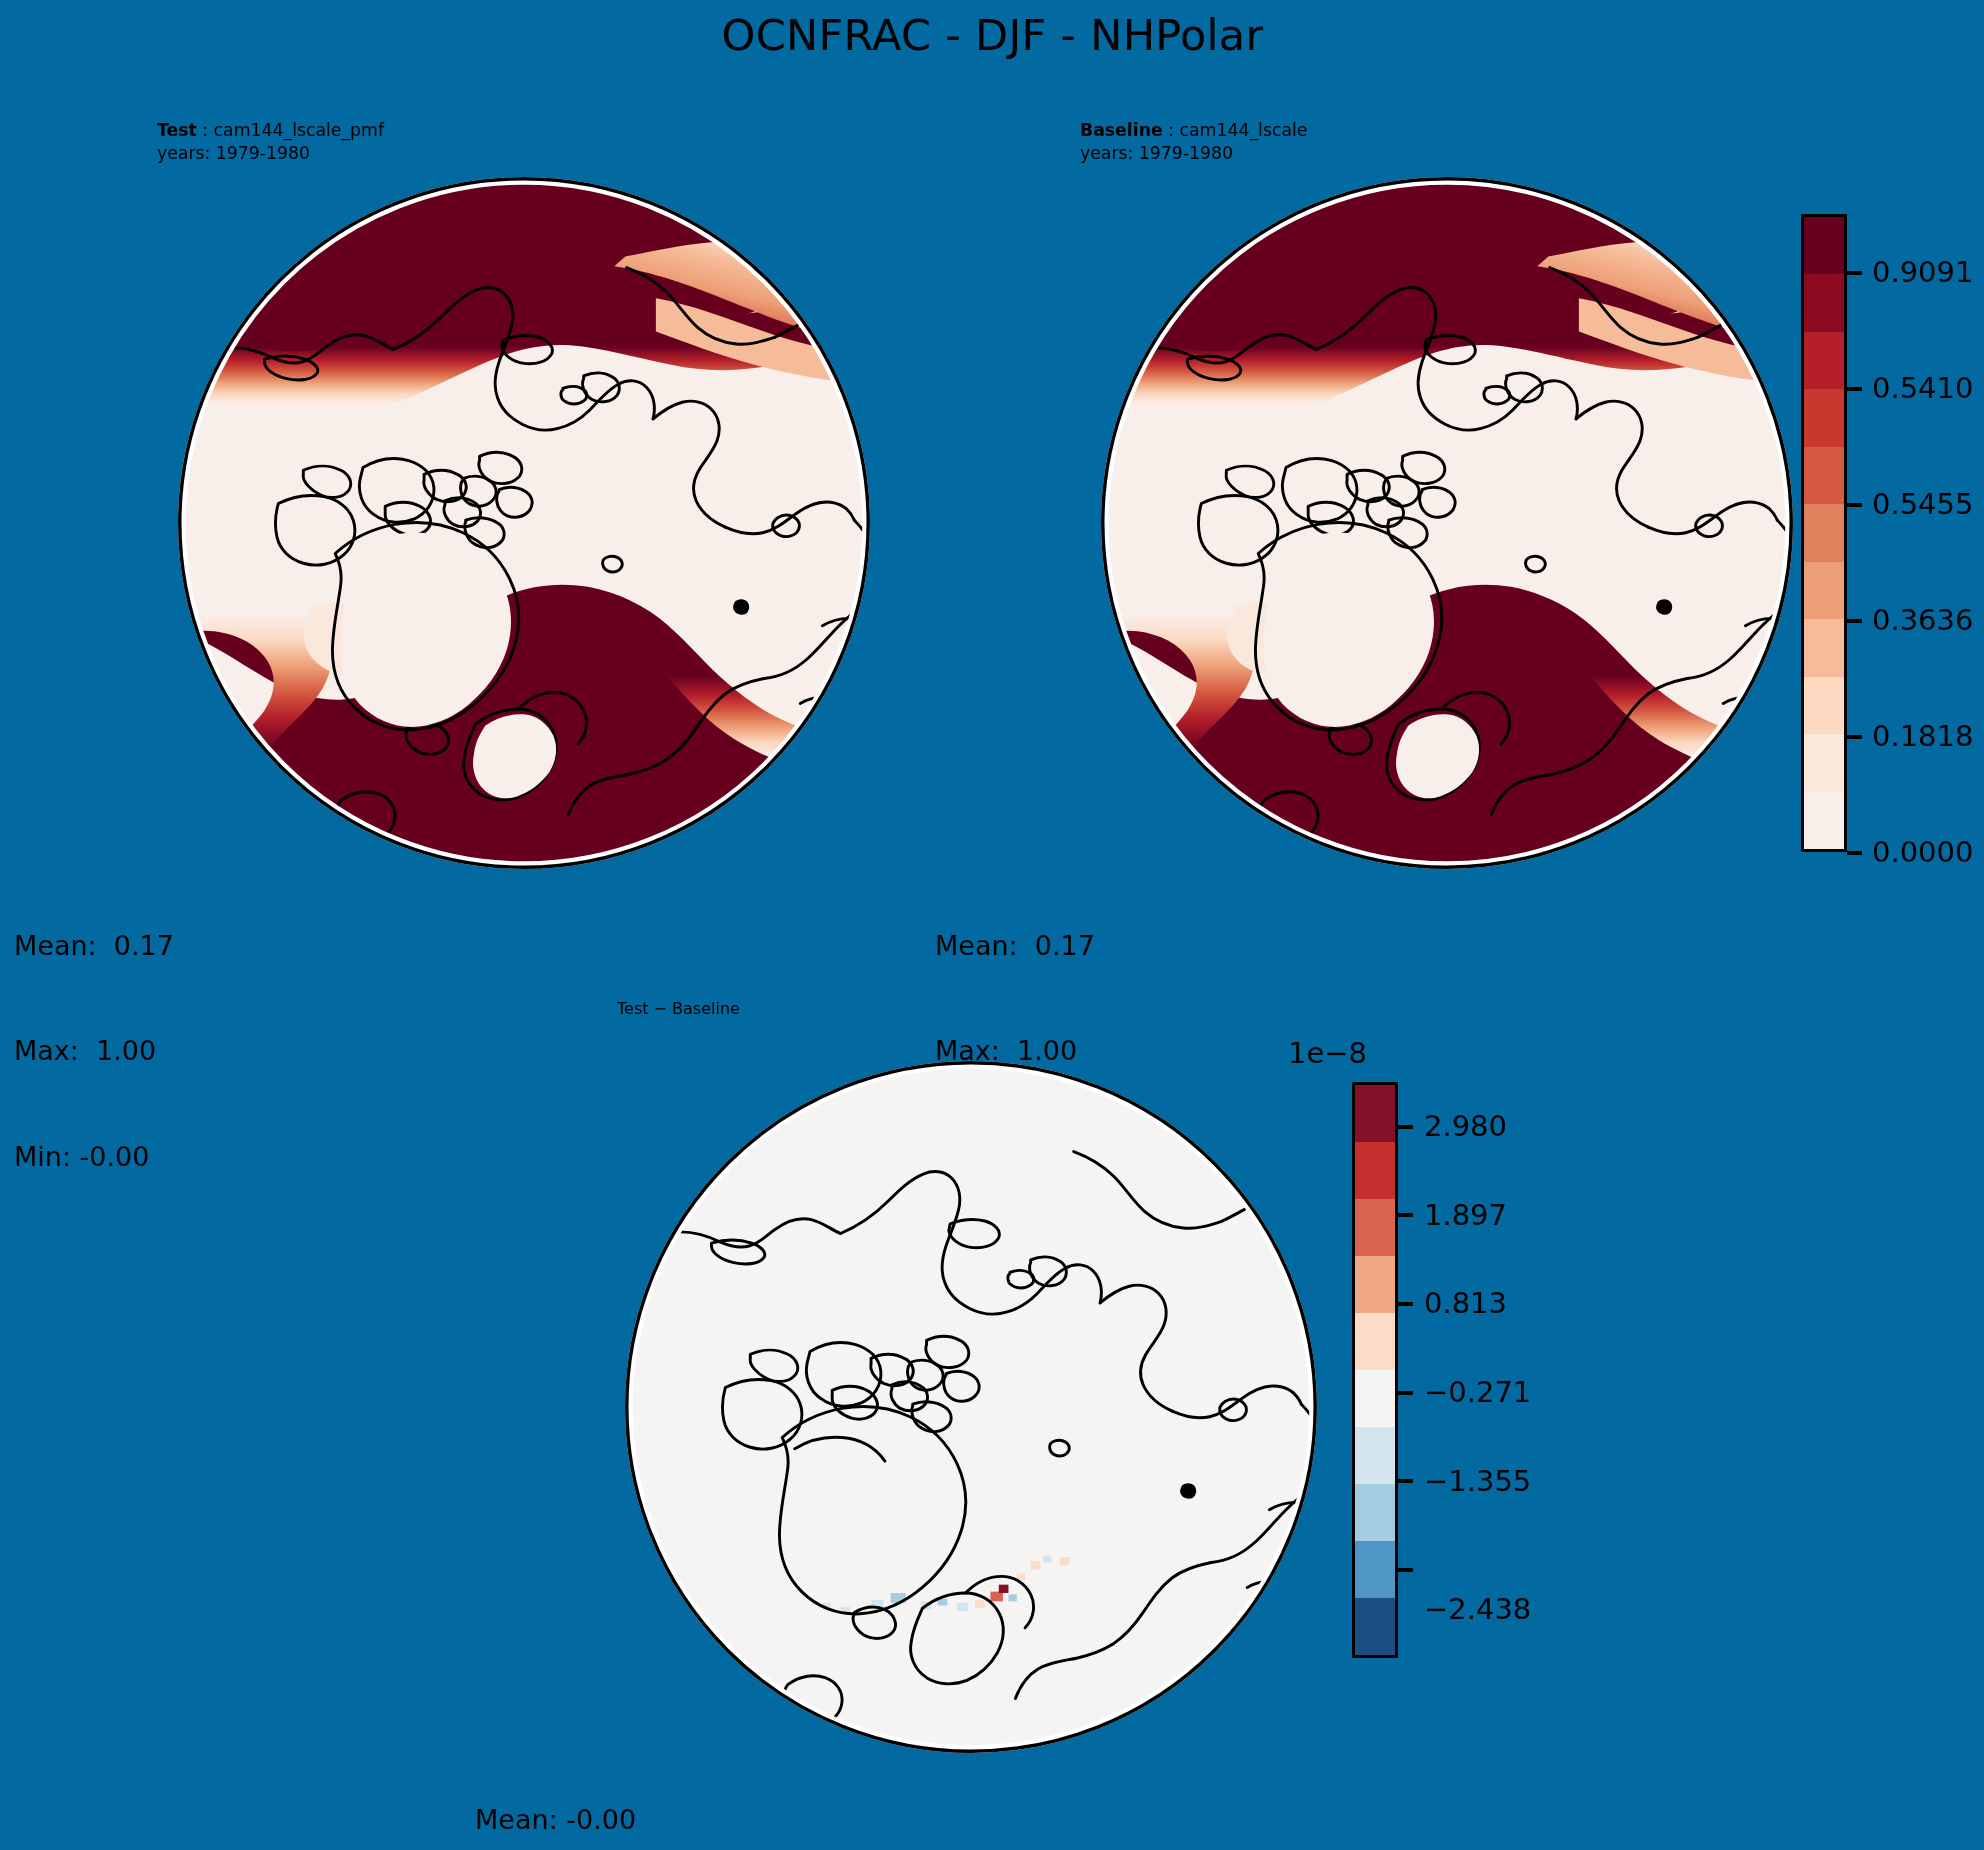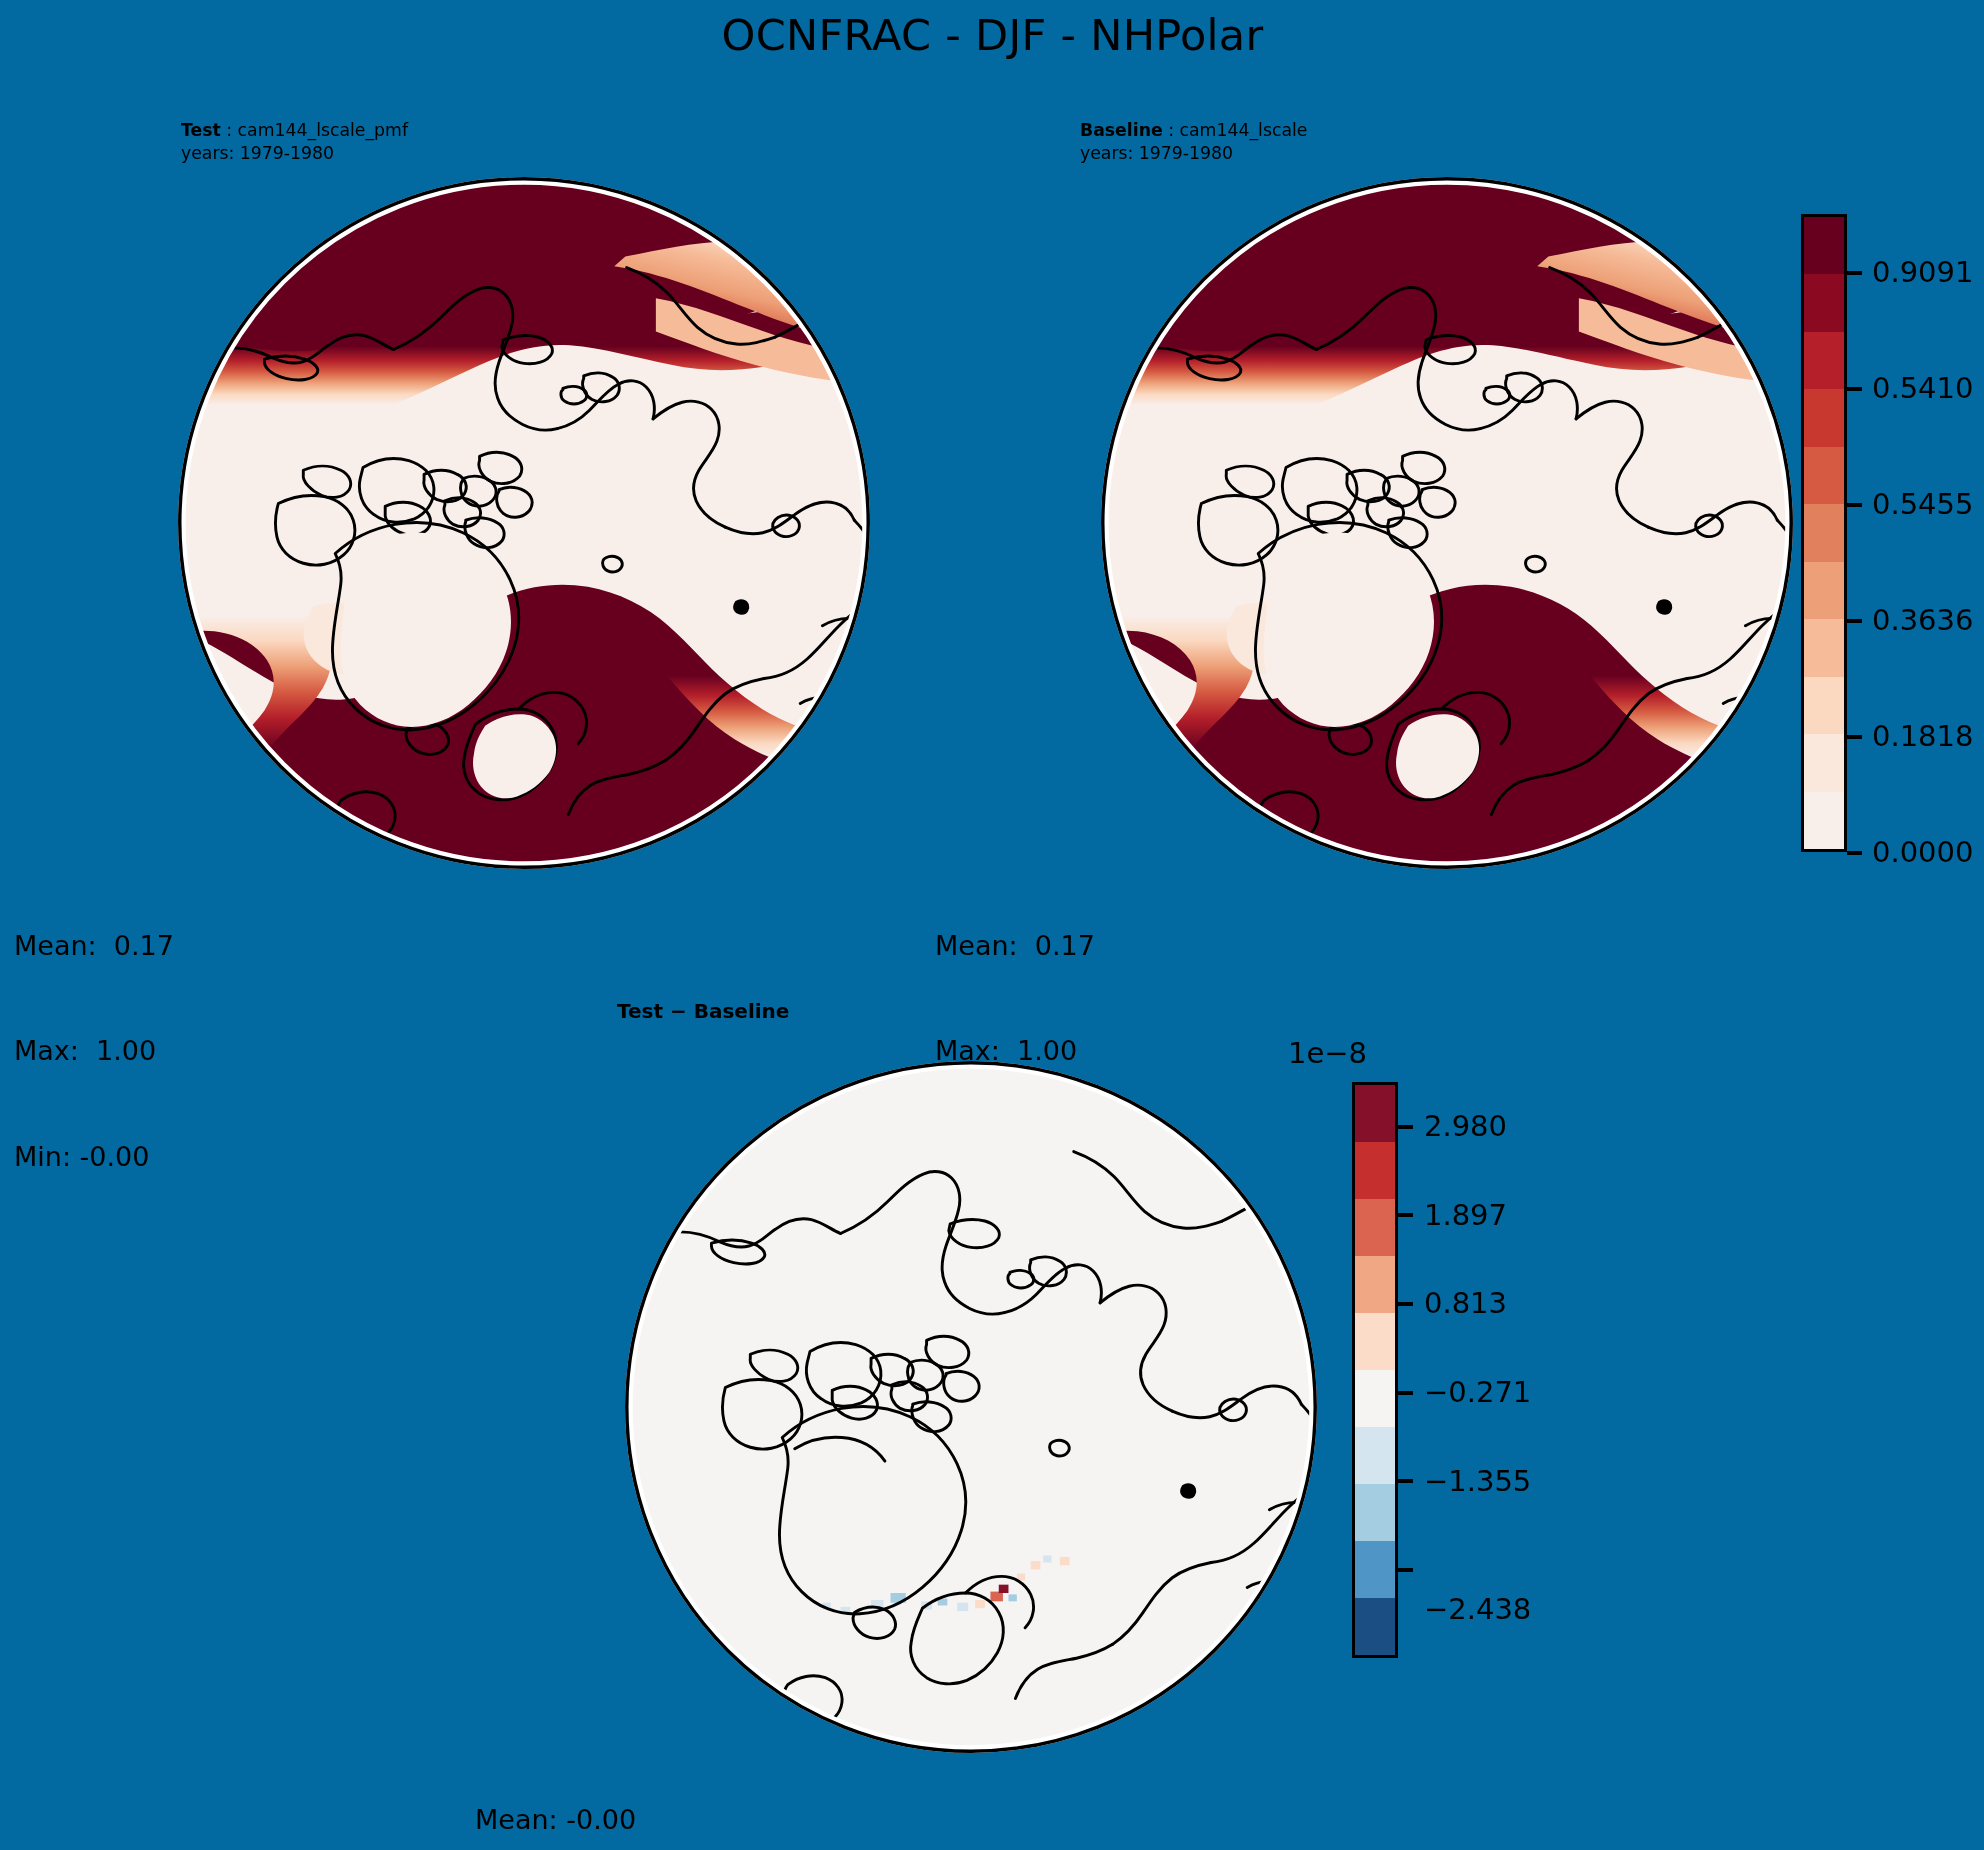--- a/index.html
+++ b/index.html
@@ -38,22 +38,22 @@
     font-size: 17.3px;
     line-height: 1.32;
     white-space: nowrap;
   }
   .panel-head .k { font-weight: 700; }
   .panel-head .v { font-weight: 400; }
   .panel-head .yr { display: block; font-weight: 400; }
 
   .diff-head {
     position: absolute;
-    font-size: 20px;
-    font-weight: 700;
+    font-size: 16px;
+    font-weight: 400;
     white-space: nowrap;
   }
   
   .stats {
     position: absolute;
     font-size: 27px;
     line-height: 1.30;
     white-space: pre;
   }
   
@@ -94,21 +94,21 @@
     white-space: nowrap;
   }
 </style>
 </head>
 <body>
 
 <div class="figure">
 
   <div class="fig-title">OCNFRAC - DJF - NHPolar</div>
 
-  <div class="panel-head" style="left:157px; top:119px;margin-left:24px;">
+  <div class="panel-head" style="left:157px; top:119px;">
     <span class="k">Test</span><span class="v"> : </span><span class="v">cam144_lscale_pmf</span>
     <span class="yr">years: 1979-1980</span>
   </div>
 
   <div class="panel-head" style="left:1080px; top:119px;">
     <span class="k">Baseline</span><span class="v"> : </span><span class="v">cam144_lscale</span>
     <span class="yr">years: 1979-1980</span>
   </div>
 
   <svg width="0" height="0" style="position:absolute">

